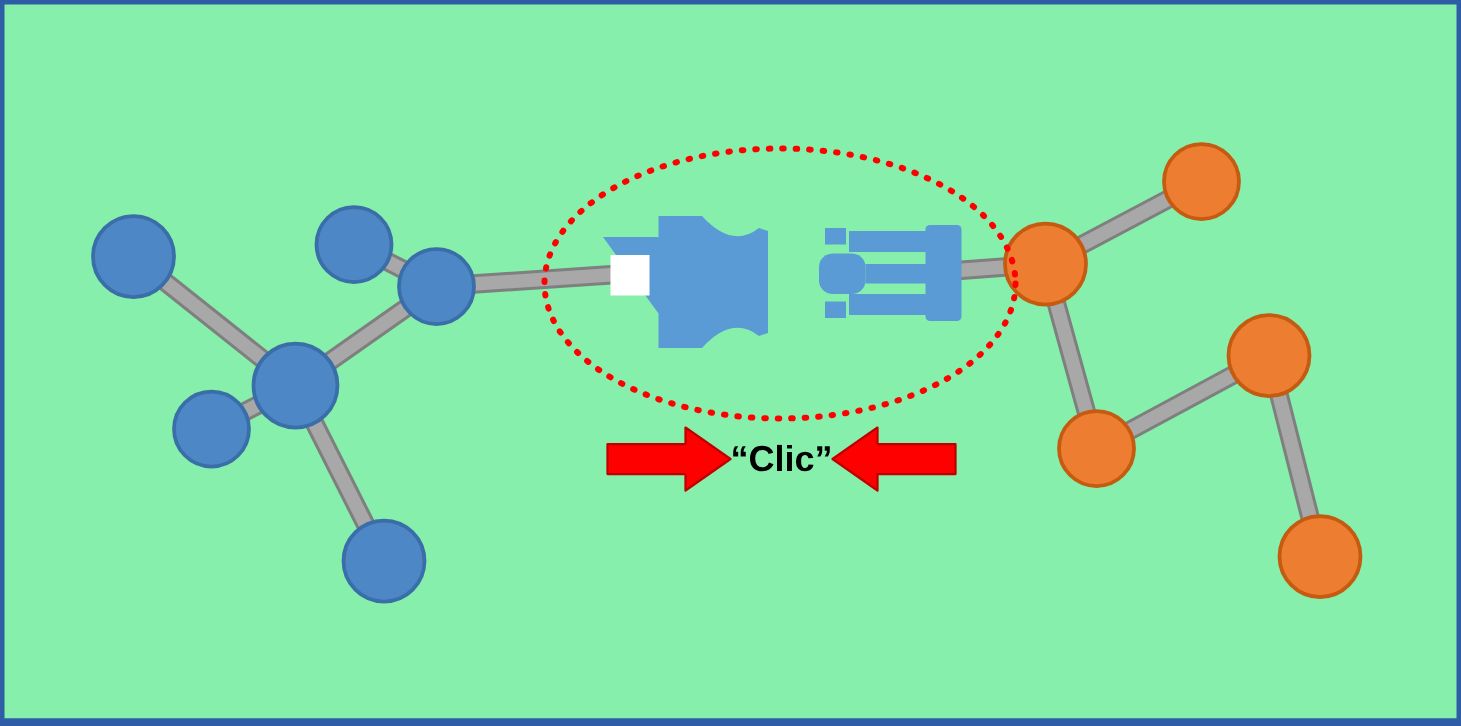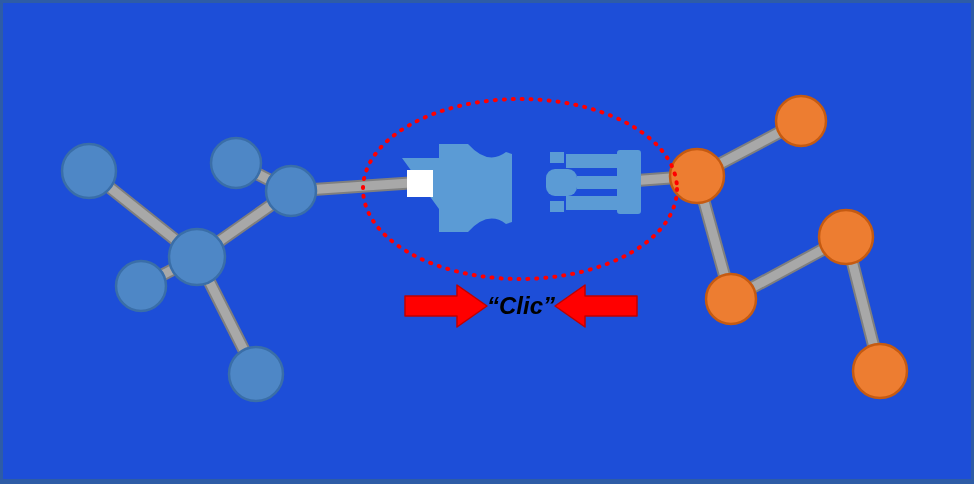--- a/index.html
+++ b/index.html
@@ -5,23 +5,22 @@
   html, body {
     margin: 0;
     padding: 0;
     background: #ffffff;
     font-family: "Liberation Sans", sans-serif;
   }
   .figure-wrap {
     width: 974px;
     height: 484px;
     position: relative;
-    background: #1d4ed8;
+    background: #86efac;
     overflow: hidden;
-    font-style: italic;
   }
   svg { display: block; }
   .click-label {
     font-family: "Liberation Sans", sans-serif;
     font-weight: bold;
     font-size: 24px;
   }
 </style>
 </head>
 <body>

